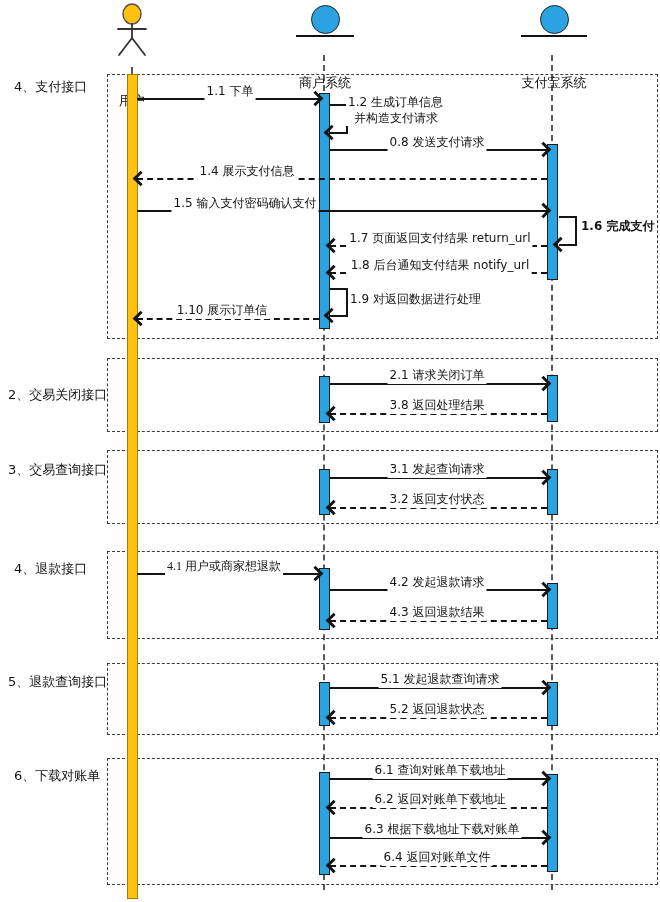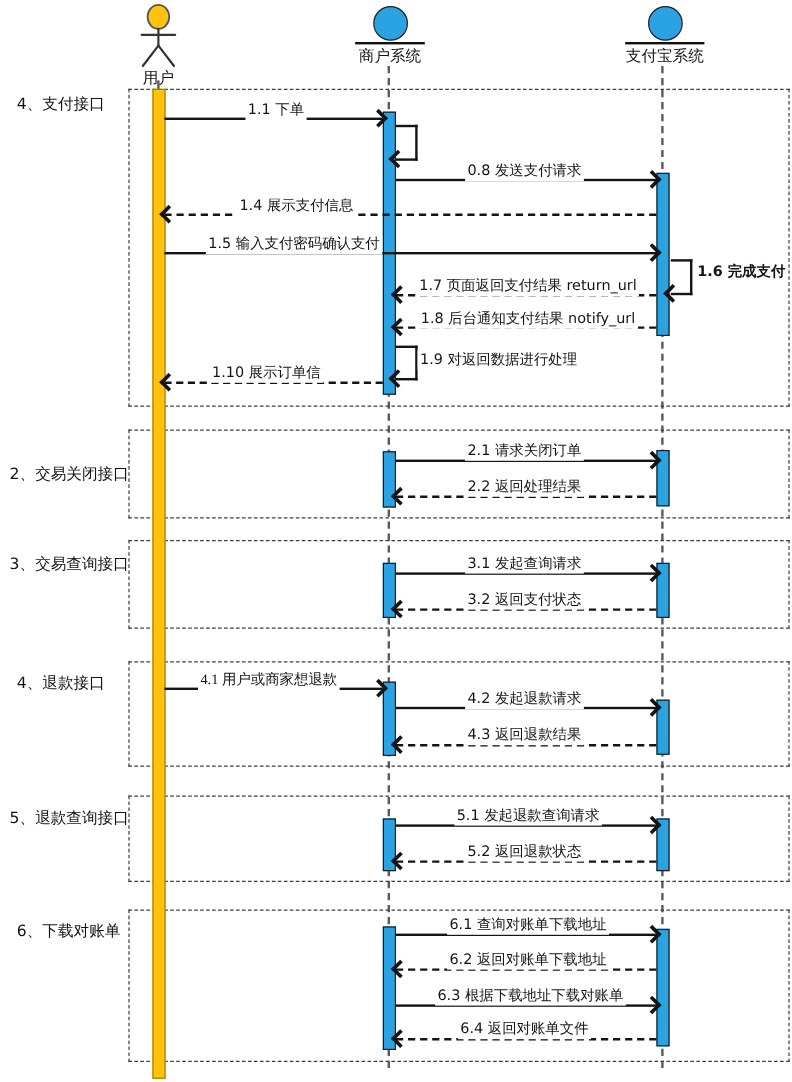--- a/index.html
+++ b/index.html
@@ -7,21 +7,21 @@
           font-family:"DejaVu Sans","Liberation Sans",sans-serif;color:#141414;}
   
   .lifeline{position:absolute;width:0;border-left:2px dashed #5a5a5a;z-index:1;}
   
   .frag{position:absolute;left:107px;width:549px;border:1px dashed #3c3c3c;z-index:2;background:transparent;}
   .frag-label{position:absolute;font-size:13px;z-index:8;white-space:nowrap;}
   
   .node-circle{position:absolute;width:27px;height:27px;border-radius:50%;
                background:var(--system_fill,#2BA3E3);border:1.5px solid #222;z-index:3;}
   .node-underline{position:absolute;height:0;border-top:2px solid #111;z-index:3;}
-  .node-label{position:absolute;font-size:13px;transform:translateX(-50%);white-space:nowrap;z-index:3;}
+  .node-label{position:absolute;font-size:13px;transform:translateX(-50%);white-space:nowrap;z-index:3;margin-top:36px;}
   
   .bar{position:absolute;width:9px;z-index:4;}
   .bar.sys{background:var(--system_fill,#2BA3E3);border:1px solid #1c1c1c;}
   .bar.user{background:var(--actor_fill,#FFC20E);border:1px solid #a97c00;}
   
   .arrow{position:absolute;height:0;border-top:2px solid #141414;z-index:6;}
   .arrow.dashed{border-top-style:dashed;}
   .ah{position:absolute;width:8px;height:8px;border-top:3px solid #141414;border-right:3px solid #141414;}
   .arrow .ah.r{right:-2px;top:-7px;transform:rotate(45deg);}
   .arrow .ah.l{left:-2px;top:-7px;transform:rotate(-135deg);}
@@ -93,20 +93,24 @@
   <div class="bar sys" style="left:547px;top:774px;height:96px;"></div>
 
   <div class="arrow" style="left:137px;top:98px;width:182px;">
       <div class="ah r"></div>
     </div>
   <div class="mlabel" style="left:230px;top:84px;">1.1 下单</div>
 
   <div class="loop" style="left:330px;top:104px;height:26px;">
       <div class="ah"></div>
     </div>
+  <div class="mlabel leftal" style="left:346px;top:95px;">
+    <div>1.2 生成订单信息</div>
+    <div class="l2">并构造支付请求</div>
+  </div>
 
   <div class="arrow" style="left:330px;top:149px;width:217px;">
       <div class="ah r"></div>
     </div>
   <div class="mlabel" style="left:437px;top:135px;">0.8 发送支付请求</div>
 
   <div class="arrow dashed" style="left:137px;top:178px;width:410px;">
       <div class="ah l"></div>
     </div>
   <div class="mlabel" style="left:247px;top:164px;">1.4 展示支付信息</div>
@@ -141,21 +145,21 @@
     </div>
   <div class="mlabel" style="left:222px;top:303px;">1.10 展示订单信</div>
 
   <div class="arrow" style="left:330px;top:383px;width:217px;">
       <div class="ah r"></div>
     </div>
   <div class="mlabel" style="left:437px;top:368px;">2.1 请求关闭订单</div>
   <div class="arrow dashed" style="left:330px;top:413px;width:217px;">
       <div class="ah l"></div>
     </div>
-  <div class="mlabel" style="left:437px;top:398px;">2.2 返回处理结果</div>
+  <div class="mlabel" style="left:437px;top:398px;">3.8 返回处理结果</div>
 
   <div class="arrow" style="left:330px;top:477px;width:217px;">
       <div class="ah r"></div>
     </div>
   <div class="mlabel" style="left:437px;top:462px;">3.1 发起查询请求</div>
   <div class="arrow dashed" style="left:330px;top:507px;width:217px;">
       <div class="ah l"></div>
     </div>
   <div class="mlabel" style="left:437px;top:492px;">3.2 返回支付状态</div>
 

